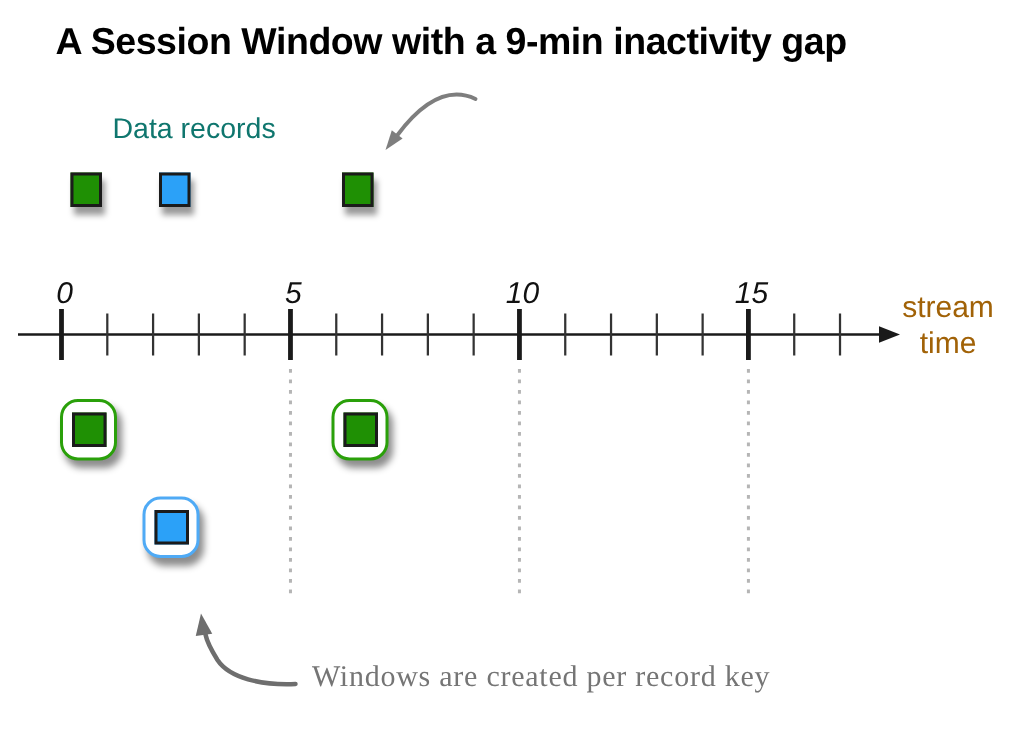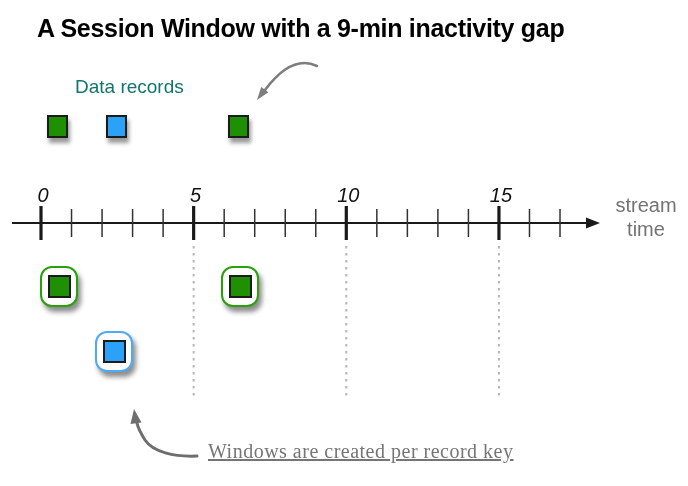--- a/index.html
+++ b/index.html
@@ -11,24 +11,24 @@
   #title{
     left:37px;top:14px;font-size:25px;font-weight:bold;color:#000;
     letter-spacing:-0.3px;white-space:nowrap;
   }
   #data-records-label{left:39px;top:76px;font-size:19px;color:#0f766e;margin-left:36px;}
   .hand{
     font-family:cursive;color:var(--handwriting_gray,#757575);
     white-space:nowrap;letter-spacing:0.5px;
   }
   #top-note{left:328px;top:58px;font-size:19px;}
-  #bottom-note{left:208px;top:440px;font-size:20px;text-decoration:underline;}
+  #bottom-note{left:208px;top:440px;font-size:20px;}
   #stream-label{
-    left:606px;top:193px;width:80px;text-align:center;font-size:20px;
-    line-height:24px;color:#737373;
+    left:592px;top:193px;width:80px;text-align:center;font-size:20px;
+    line-height:24px;color:#a16207;
   }
   #diagram-svg{left:0;top:0;}
   .sq{
     position:absolute;width:21px;height:23px;box-sizing:border-box;
     border:2px solid var(--square_border,#1b1b1b);
     box-shadow:2px 5px 4px rgba(0,0,0,0.40);
   }
   .win{
     position:absolute;width:38px;height:41px;box-sizing:border-box;
     background:#fff;border-radius:12px;border:2.5px solid #000;

